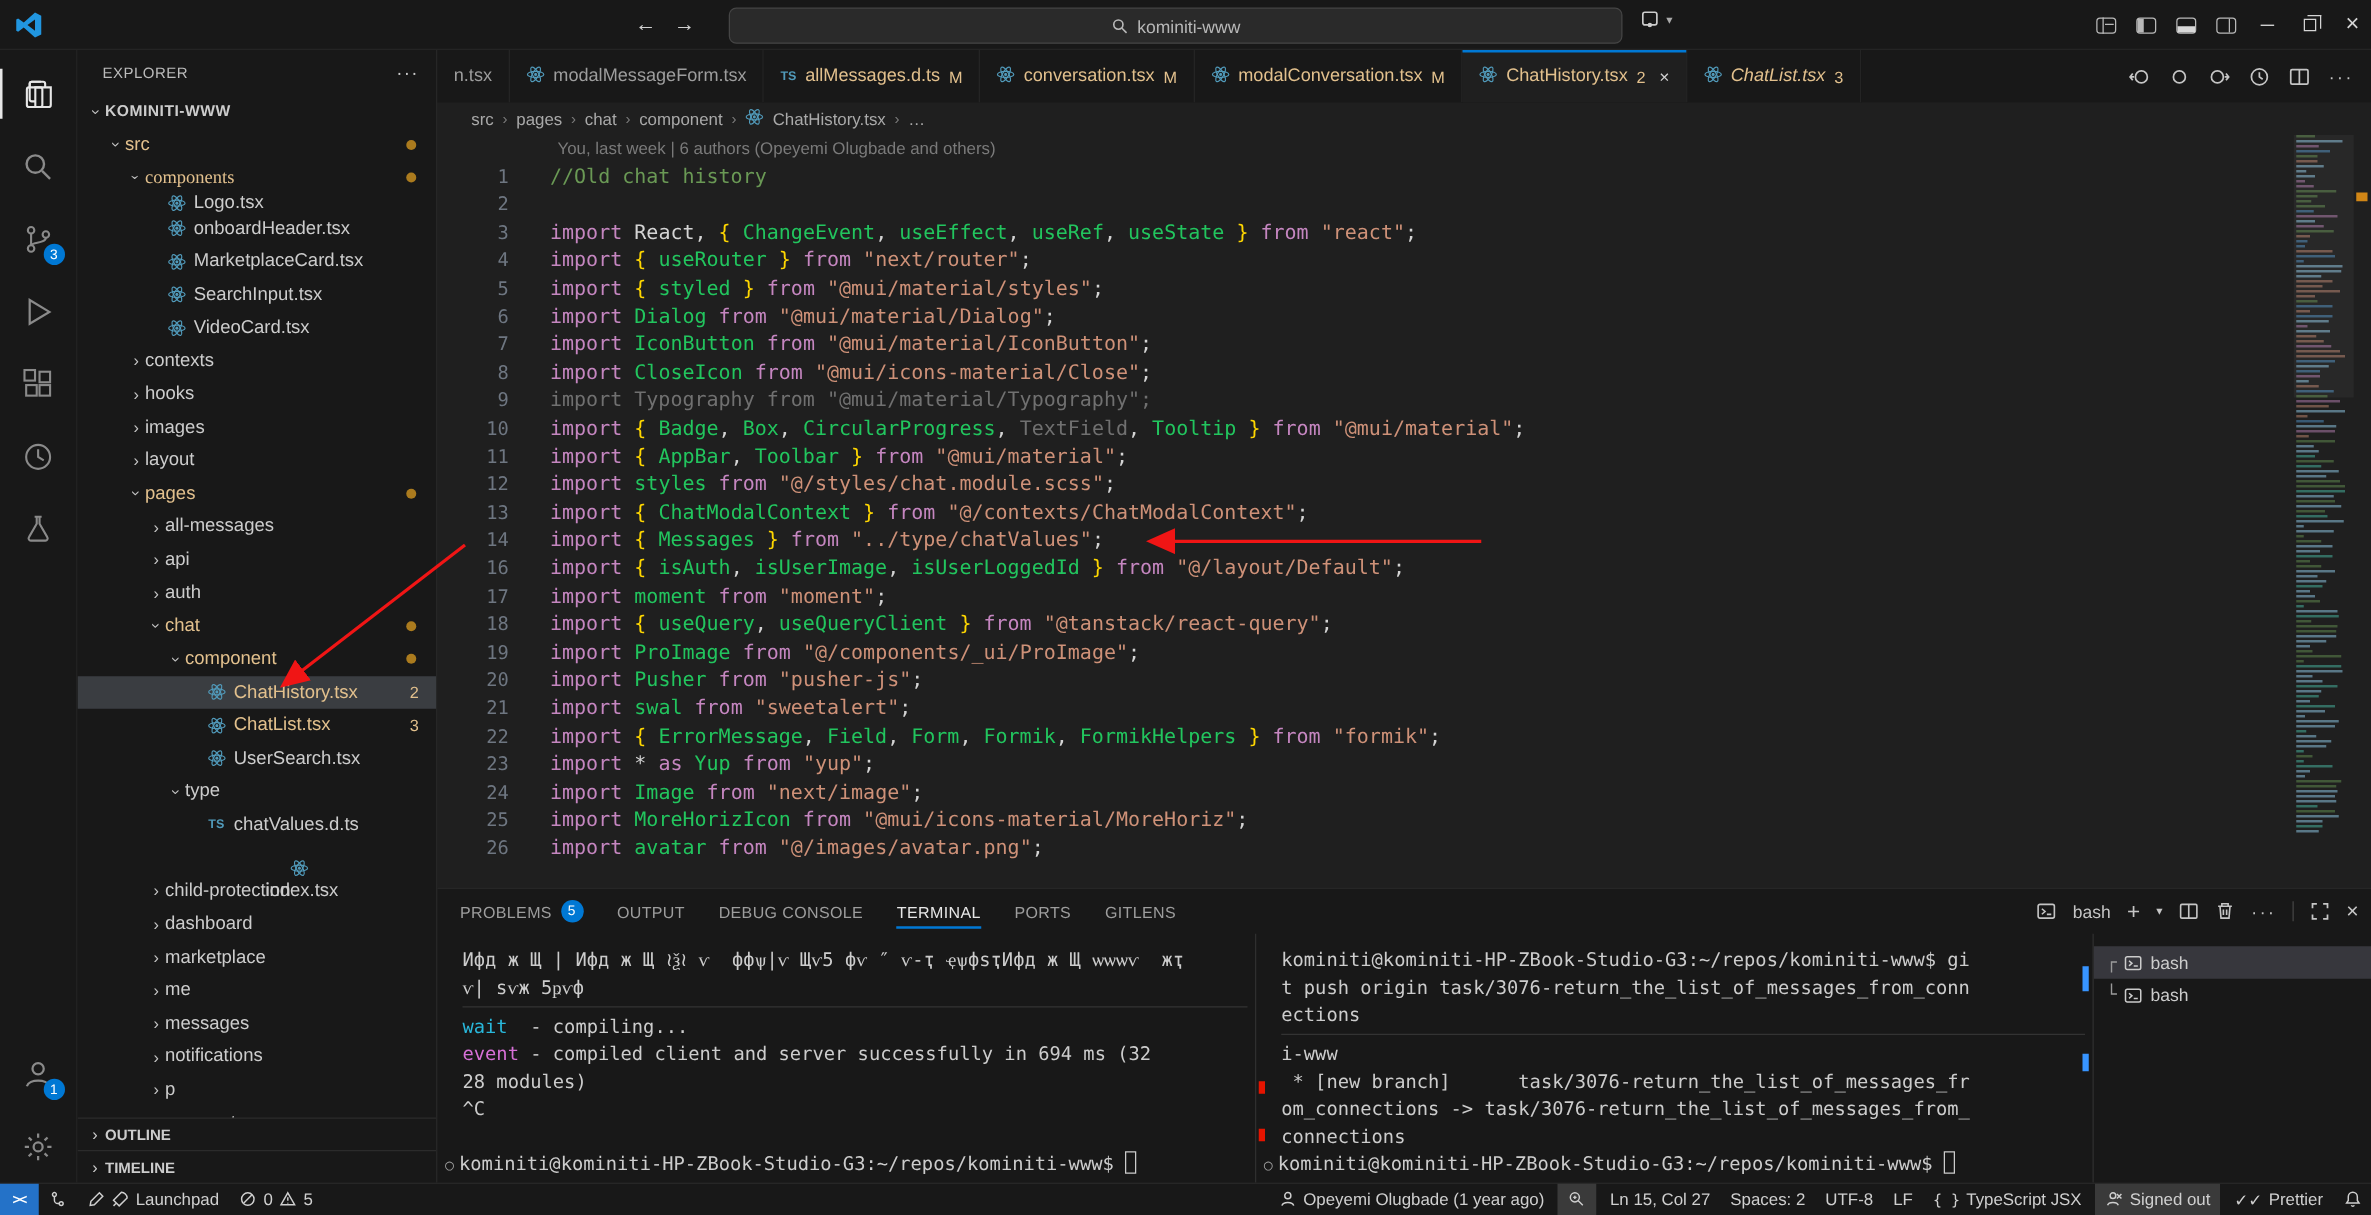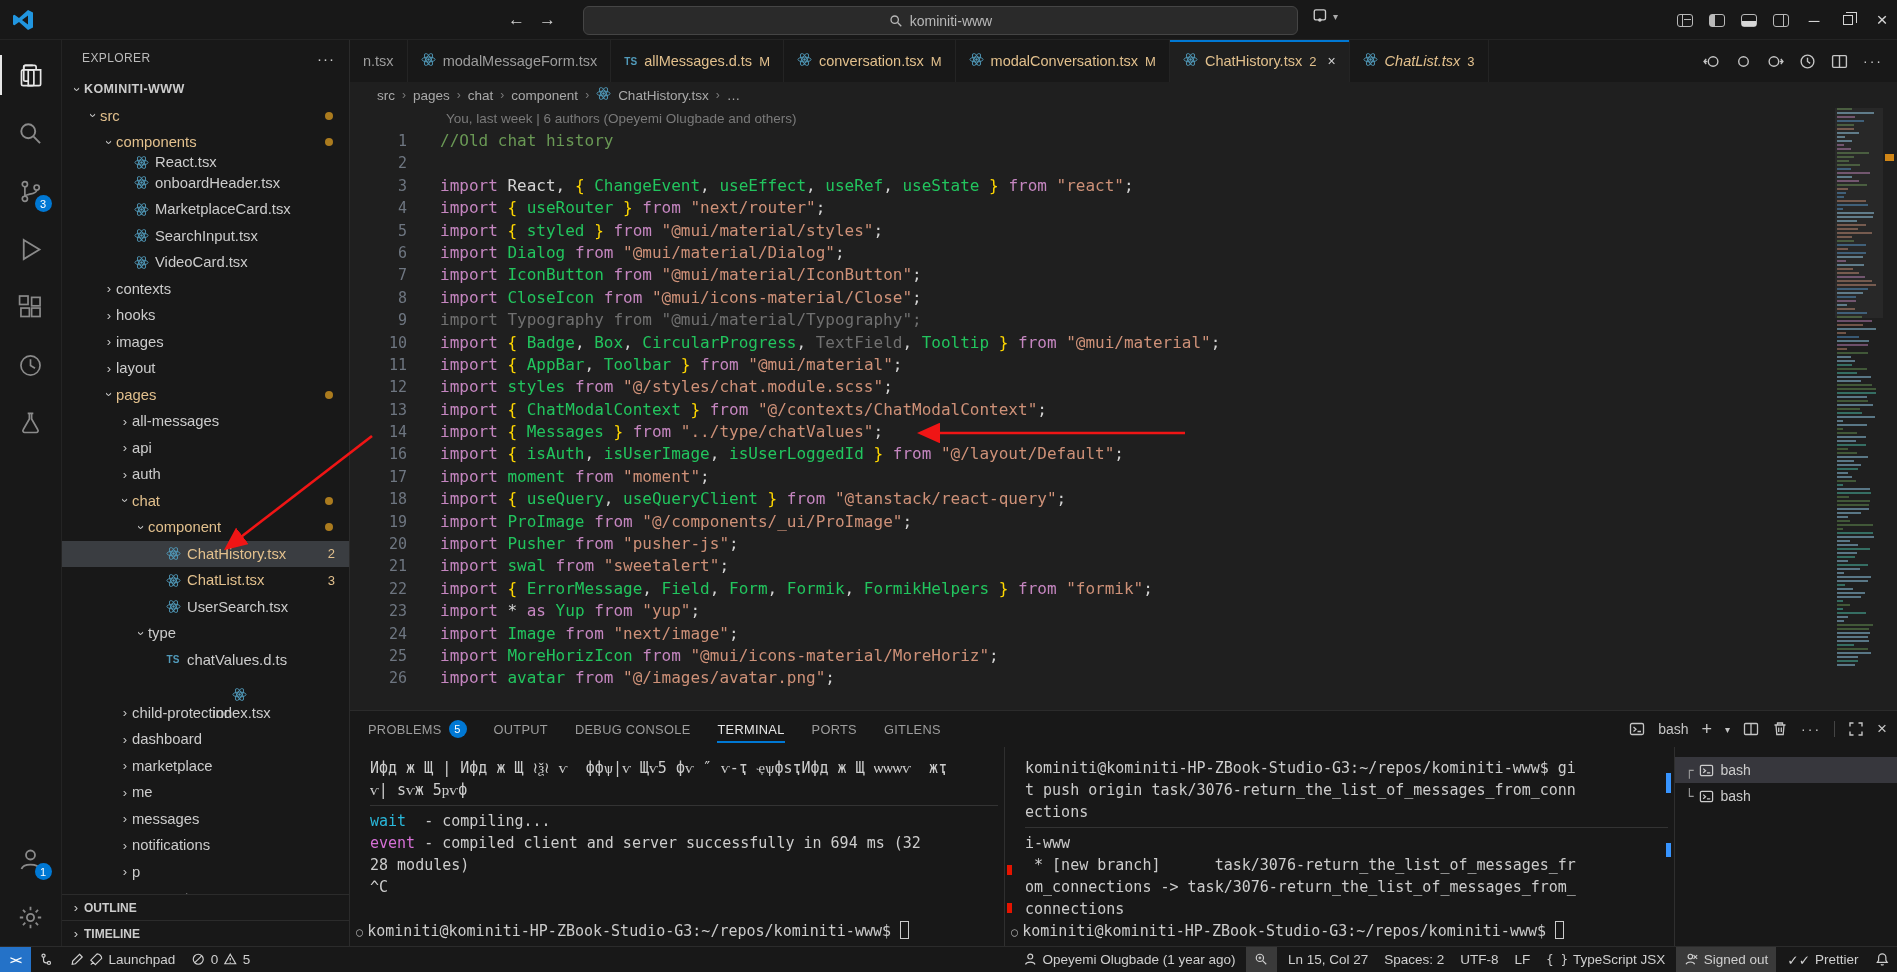--- a/index.html
+++ b/index.html
@@ -234,36 +234,36 @@
       <div id="tree">
           <div class="trow bold" style="padding-left:8px;">
             <span class="chev open">›</span>
             <span class="lbl">KOMINITI-WWW</span>
           </div>
           <div class="trow gold" style="padding-left:24px;">
             <span class="chev open">›</span>
             <span class="lbl">src</span>
             <span class="dot"></span>
           </div>
-          <div class="trow gold" style="padding-left:40px;">
+          <div class="trow gold" style="padding-left:40px;font-family:Liberation Serif, serif;">
             <span class="chev open">›</span>
             <span class="lbl">components</span>
             <span class="dot"></span>
           </div>
           <div class="trow" style="padding-left:56px;height:14px;align-items:flex-end;overflow:hidden;">
             <span class="chev"></span>
             <span class="ficon">
               <svg width="15" height="15" viewBox="0 0 16 16" fill="none" stroke="#519aba" stroke-width="1">
                 <ellipse cx="8" cy="8" rx="7" ry="2.6"></ellipse>
                 <ellipse cx="8" cy="8" rx="7" ry="2.6" transform="rotate(60 8 8)"></ellipse>
                 <ellipse cx="8" cy="8" rx="7" ry="2.6" transform="rotate(-60 8 8)"></ellipse>
                 <circle cx="8" cy="8" r="1.3" fill="#519aba" stroke="none"></circle>
               </svg>
             </span>
-            <span class="lbl">React.tsx</span>
+            <span class="lbl">Logo.tsx</span>
           </div>
           <div class="trow" style="padding-left:56px;">
             <span class="chev"></span>
             <span class="ficon">
               <svg width="15" height="15" viewBox="0 0 16 16" fill="none" stroke="#519aba" stroke-width="1">
                 <ellipse cx="8" cy="8" rx="7" ry="2.6"></ellipse>
                 <ellipse cx="8" cy="8" rx="7" ry="2.6" transform="rotate(60 8 8)"></ellipse>
                 <ellipse cx="8" cy="8" rx="7" ry="2.6" transform="rotate(-60 8 8)"></ellipse>
                 <circle cx="8" cy="8" r="1.3" fill="#519aba" stroke="none"></circle>
               </svg>

